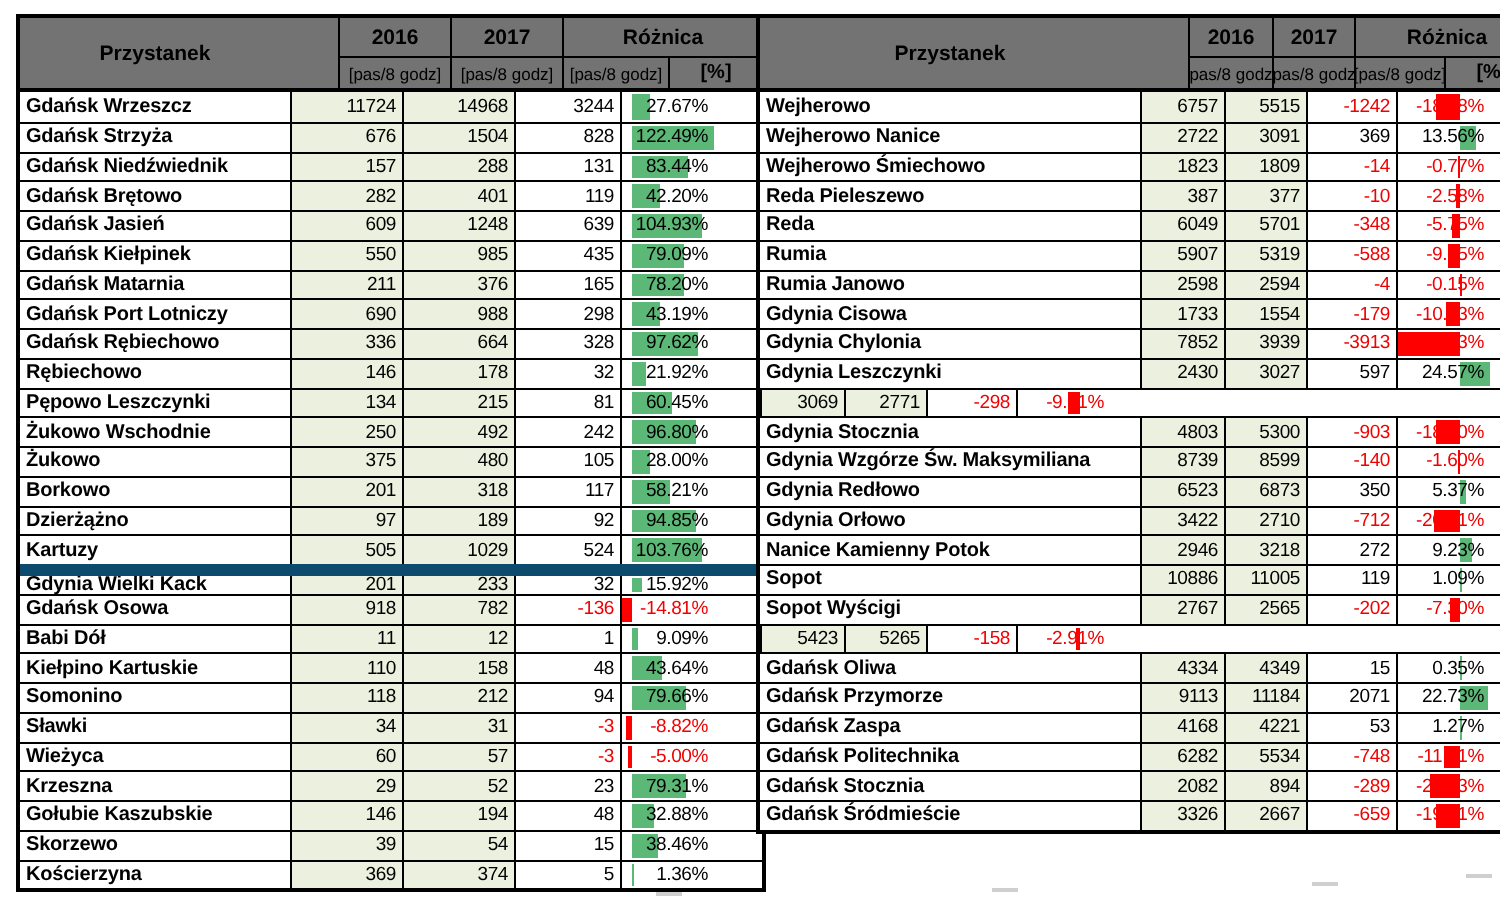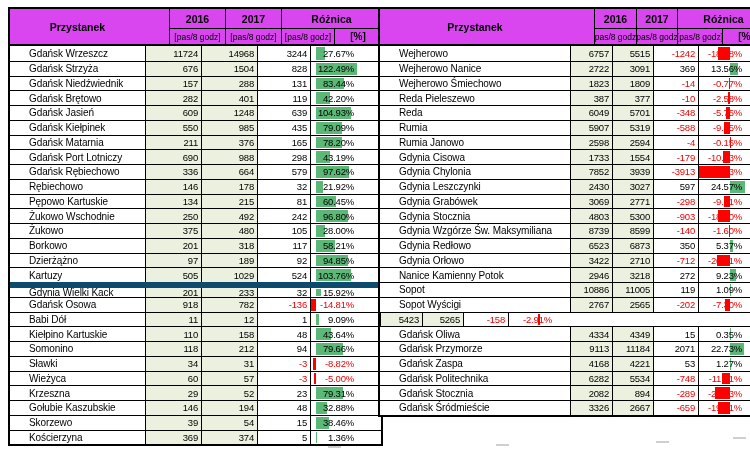--- a/index.html
+++ b/index.html
@@ -7,21 +7,21 @@
     width:750px;height:455px;position:relative;overflow:hidden;
     background:#ffffff;
     font-family:"Liberation Sans", sans-serif;
     color:#000;
   }
   .xtable{position:absolute;top:7px;border:2px solid #000;background:#fff;}
   .xtable.left{left:8px;}
   .xtable.right{left:378px;}
 
   
-  .thead{display:flex;border-bottom:2px solid #000;background:#d946ef;}
+  .thead{display:flex;border-bottom:2px solid #000;background:#737373;}
   .hname{display:flex;align-items:center;justify-content:center;
          font-weight:bold;font-size:10.5px;text-align:center;}
   .hrest{display:flex;flex-direction:column;padding-left:24px;}
   .htop{display:flex;height:19px;border-bottom:1px solid #000;}
   .hbot{display:flex;height:15px;}
   .hy,.hu{display:flex;align-items:center;justify-content:center;
           box-sizing:border-box;border-left:1px solid #000;
           overflow:hidden;white-space:nowrap;}
   .hy{font-weight:bold;font-size:10.5px;}
   .hu{font-size:8.5px;}
@@ -39,21 +39,21 @@
   .right .c3{width:45px;}
   .right .c4{width:47px;}
   .right .hdiff{width:92px;}
 
   
   .row{display:flex;height:14.75px;box-sizing:border-box;}
   .row + .row{border-top:1px solid #000;}
   .row.group{border-top:6px solid #0c4a6e;}
   .cell{box-sizing:border-box;display:flex;align-items:center;overflow:hidden;white-space:nowrap;}
   .c1,.c2,.c3,.c4{border-left:1px solid #000;}
-  .station{font-weight:normal;font-size:10px;padding-left:19px;letter-spacing:-0.1px;}
+  .station{font-weight:bold;font-size:10px;padding-left:3px;letter-spacing:-0.1px;}
   .num{justify-content:flex-end;padding-right:3px;font-size:9.5px;letter-spacing:-0.2px;}
   .green{background:#ebf1de;}
   .neg{color:#f00000;}
   .pct{position:relative;}
   .pct .txt{position:relative;z-index:1;}
   .bar{position:absolute;top:1px;bottom:1px;z-index:2;}
   .bar.bpos{background:#5cb877;z-index:0;}
   .bar.bneg{background:#ff0000;z-index:2;}
 
   .dash{position:absolute;height:2px;background:#cfcfcf;}
@@ -156,38 +156,38 @@
         <div class="cell c3 num">298</div>
         <div class="cell c4 num pct">
           <span class="bar bpos" style="left: 10.7866%; width: 31.4567%;"></span>
           <span class="txt">43.19%</span>
         </div>
       </div>
       <div class="row">
         <div class="cell c0 station">Gdańsk Rębiechowo</div>
         <div class="cell c1 num green">336</div>
         <div class="cell c2 num green">664</div>
-        <div class="cell c3 num">579</div>
+        <div class="cell c3 num">328</div>
         <div class="cell c4 num pct">
           <span class="bar bpos" style="left: 10.7866%; width: 71.0998%;"></span>
           <span class="txt">97.62%</span>
         </div>
       </div>
       <div class="row">
         <div class="cell c0 station">Rębiechowo</div>
         <div class="cell c1 num green">146</div>
         <div class="cell c2 num green">178</div>
         <div class="cell c3 num">32</div>
         <div class="cell c4 num pct">
           <span class="bar bpos" style="left: 10.7866%; width: 15.965%;"></span>
           <span class="txt">21.92%</span>
         </div>
       </div>
       <div class="row">
-        <div class="cell c0 station">Pępowo Kartuskie</div>
+        <div class="cell c0 station">Pępowo Leszczynki</div>
         <div class="cell c1 num green">134</div>
         <div class="cell c2 num green">215</div>
         <div class="cell c3 num">81</div>
         <div class="cell c4 num pct">
           <span class="bar bpos" style="left: 10.7866%; width: 44.0277%;"></span>
           <span class="txt">60.45%</span>
         </div>
       </div>
       <div class="row">
         <div class="cell c0 station">Żukowo Wschodnie</div>
@@ -464,21 +464,20 @@
         <div class="cell c0 station">Gdynia Leszczynki</div>
         <div class="cell c1 num green">2430</div>
         <div class="cell c2 num green">3027</div>
         <div class="cell c3 num">597</div>
         <div class="cell c4 num pct">
           <span class="bar bpos" style="left: 66.9758%; width: 33.0242%;"></span>
           <span class="txt">24.57%</span>
         </div>
       </div>
       <div class="row">
-        <div class="cell c0 station">Gdynia Grabówek</div>
         <div class="cell c1 num green">3069</div>
         <div class="cell c2 num green">2771</div>
         <div class="cell c3 num neg">-298</div>
         <div class="cell c4 num pct">
           <span class="bar bneg" style="left: 53.9247%; width: 13.0511%;"></span>
           <span class="txt neg">-9.71%</span>
         </div>
       </div>
       <div class="row">
         <div class="cell c0 station">Gdynia Stocznia</div>

